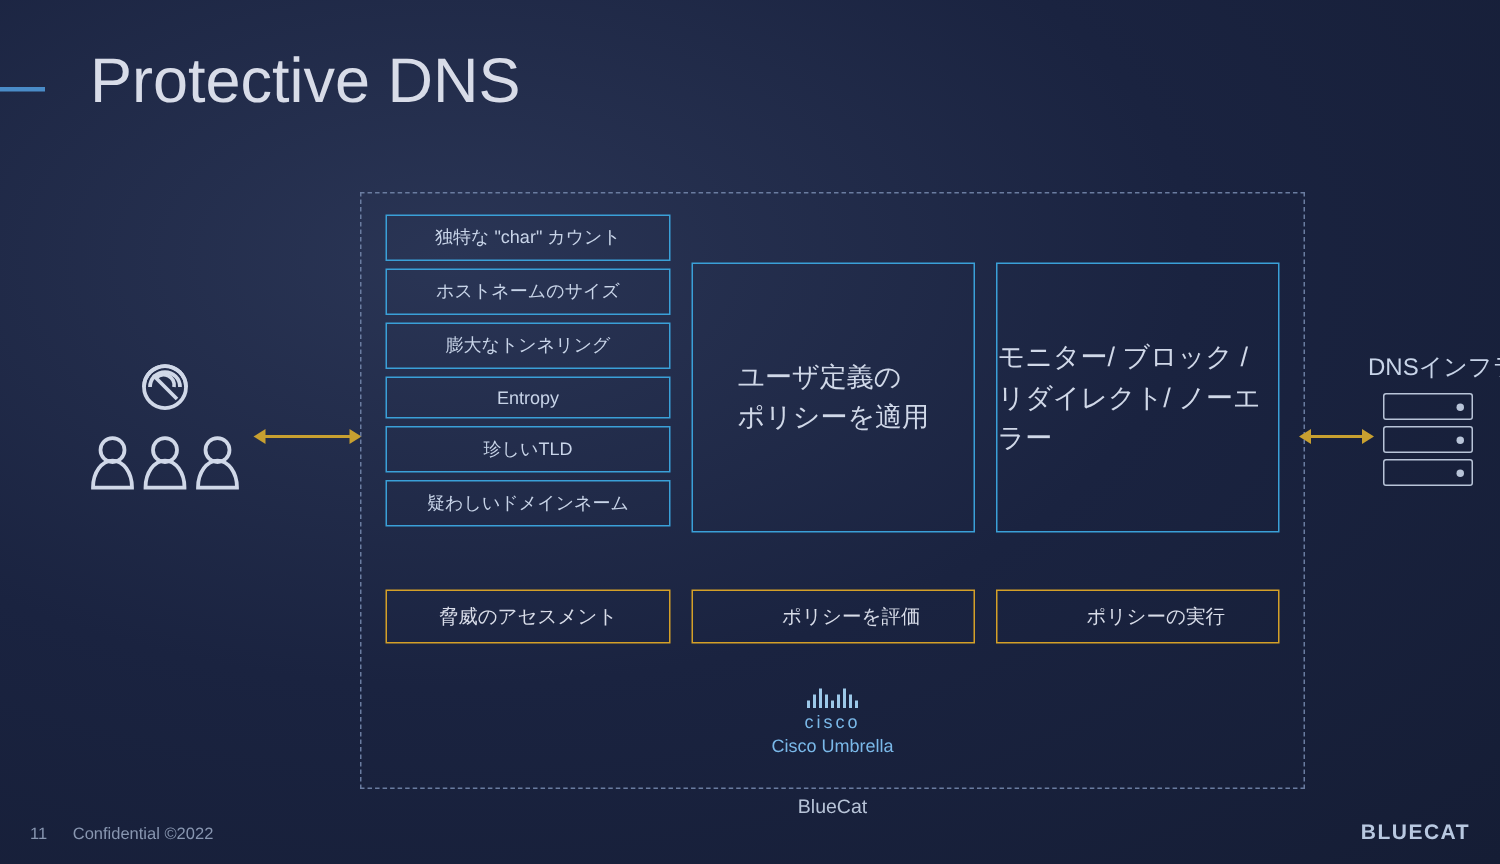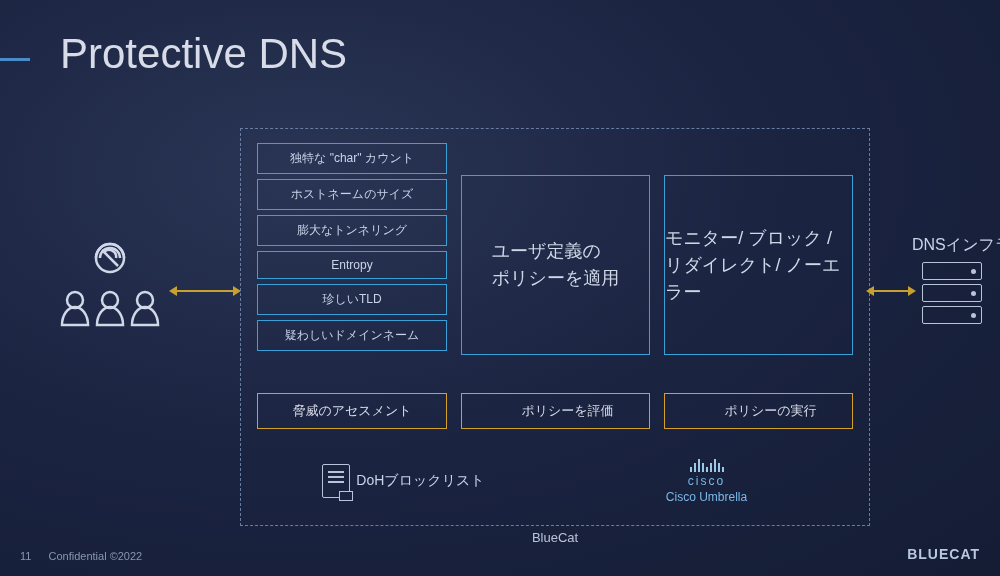--- a/index.html
+++ b/index.html
@@ -274,24 +274,20 @@
       </div>
   </div>
 
   <div class="row2">
     <div class="yellow-box w1">脅威のアセスメント</div>
     <div class="yellow-box w2">ポリシーを評価</div>
     <div class="yellow-box w2">ポリシーの実行</div>
   </div>
 
   <div class="row3">
-    <div class="vendor doh">
-      <div class="doc-icon"></div>
-      <span>DoHブロックリスト</span>
-    </div>
     <div class="vendor cisco">
       <div class="cisco-bars">
         <span style="height:5px"></span>
           <span style="height:9px"></span>
           <span style="height:13px"></span>
         <span style="height:9px"></span>
           <span style="height:5px"></span>
           <span style="height:9px"></span>
         <span style="height:13px"></span>
           <span style="height:9px"></span>

